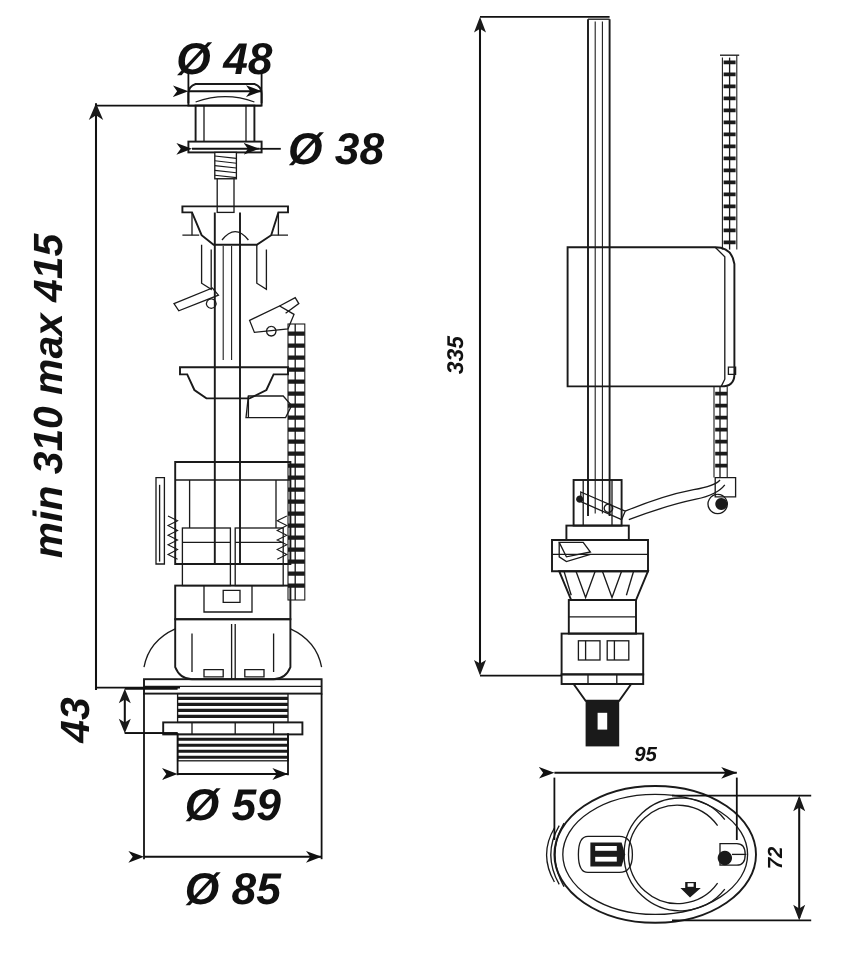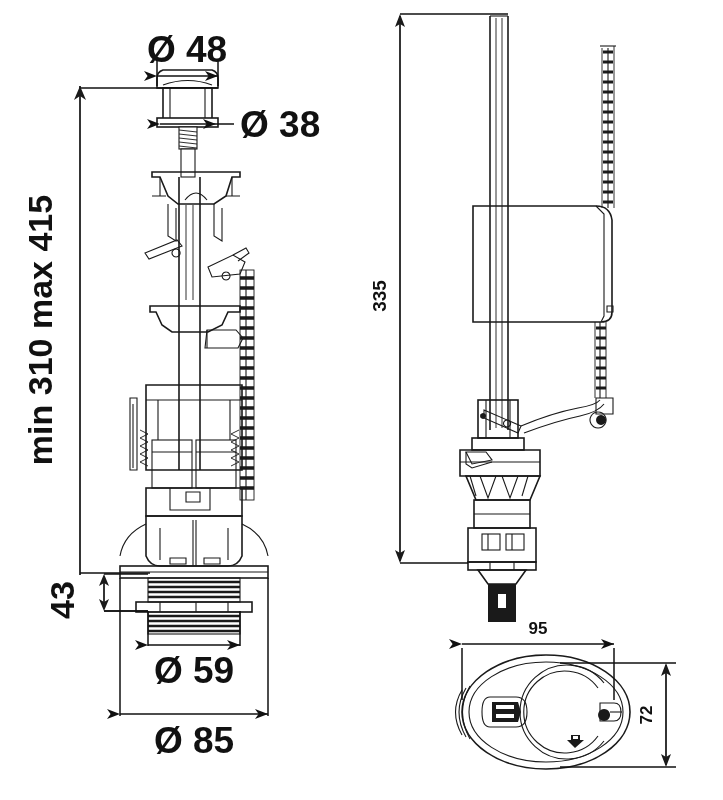--- a/index.html
+++ b/index.html
@@ -1,19 +1,19 @@
 <!DOCTYPE html>
 <html><head>
 <meta charset="utf-8">
 <title>Technical Drawing</title>
 <style>
   html,body{margin:0;padding:0;background:#ffffff;}
   body{width:723px;height:800px;overflow:hidden;
        font-family:"Liberation Sans","DejaVu Sans",sans-serif;}
-  #sheet{position:relative;width:723px;height:800px;background:#fff;}
+  #sheet{position:relative;width:723px;height:800px;background:#fff;font-style:italic;}
   svg#dwg{position:absolute;left:0;top:0;width:723px;height:800px;display:block;}
   .ln{fill:none;stroke:#1a1a1a;stroke-width:1.6;stroke-linecap:butt;stroke-linejoin:miter;}
   .lnT{fill:none;stroke:#1a1a1a;stroke-width:1.1;}
   .lnTT{fill:none;stroke:#1a1a1a;stroke-width:0.9;}
   .dimln{fill:none;stroke:#111;stroke-width:1.7;}
   .extln{fill:none;stroke:#111;stroke-width:1.5;}
   .sld{fill:#1a1a1a;stroke:none;}
   .wht{fill:#ffffff;stroke:#1a1a1a;stroke-width:1.6;}
   .whtT{fill:#ffffff;stroke:#1a1a1a;stroke-width:1.1;}
   .dimtext{font-family:"Liberation Sans","DejaVu Sans",sans-serif;

